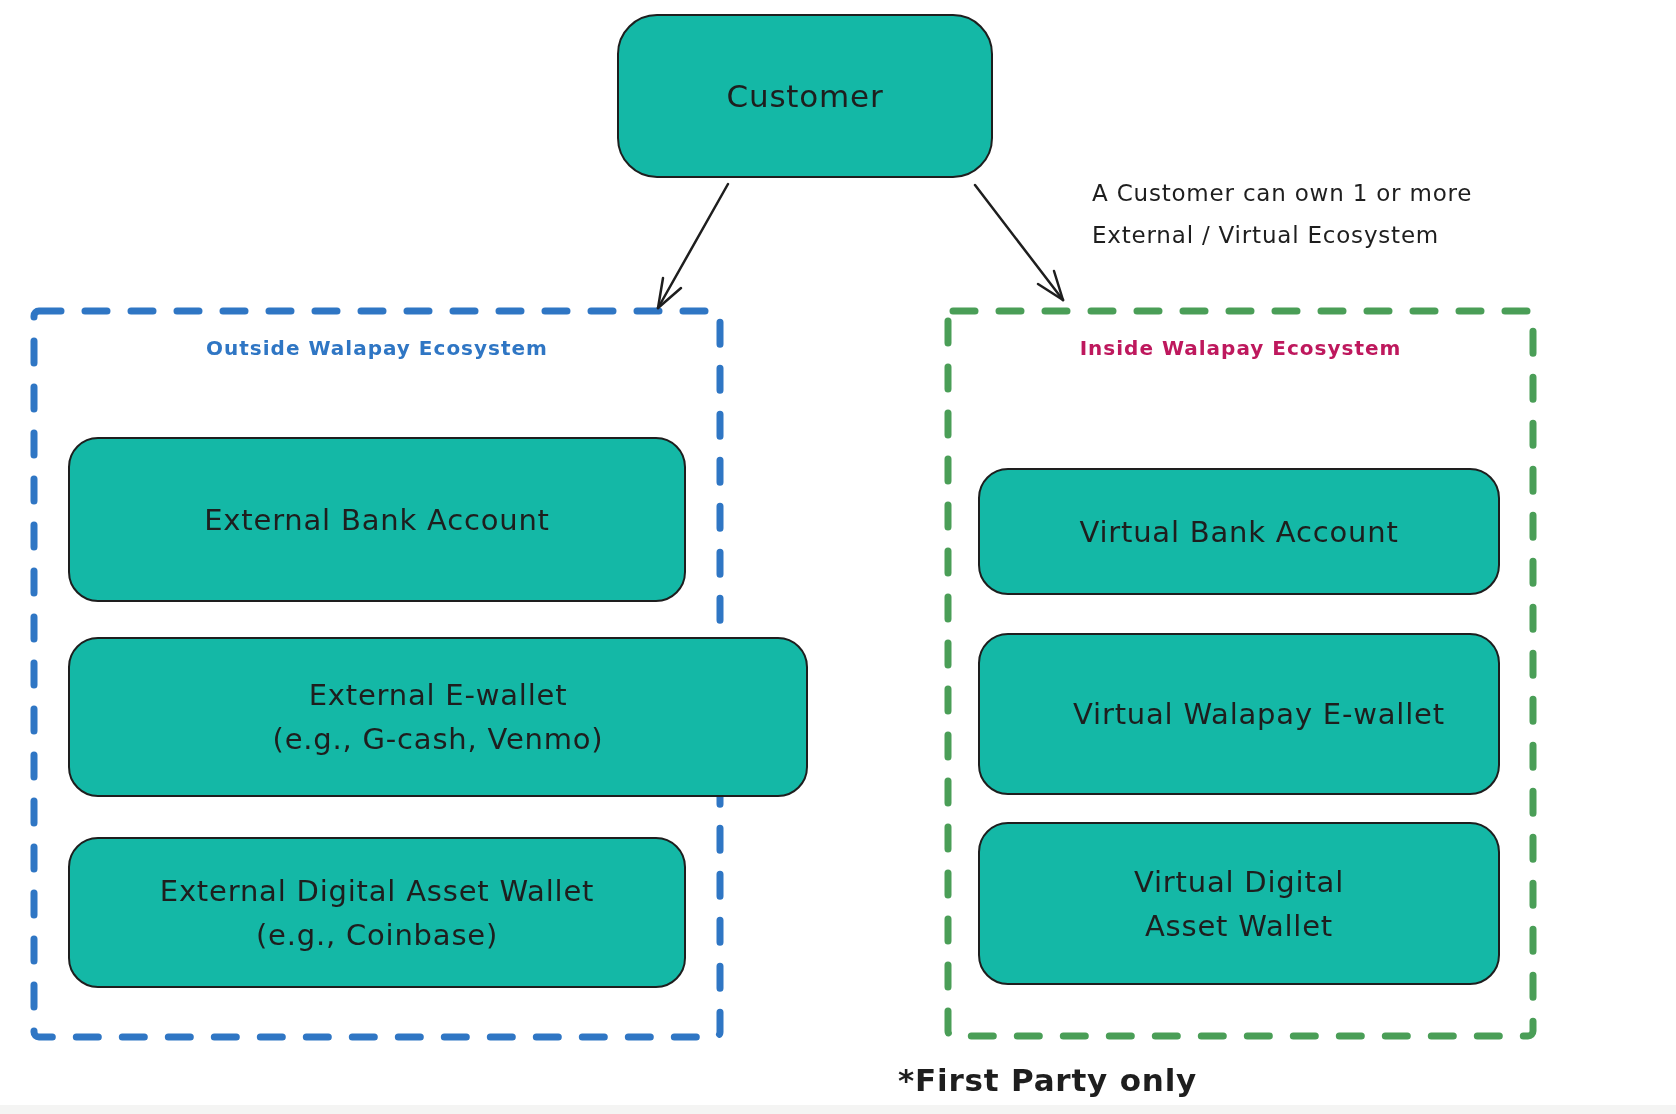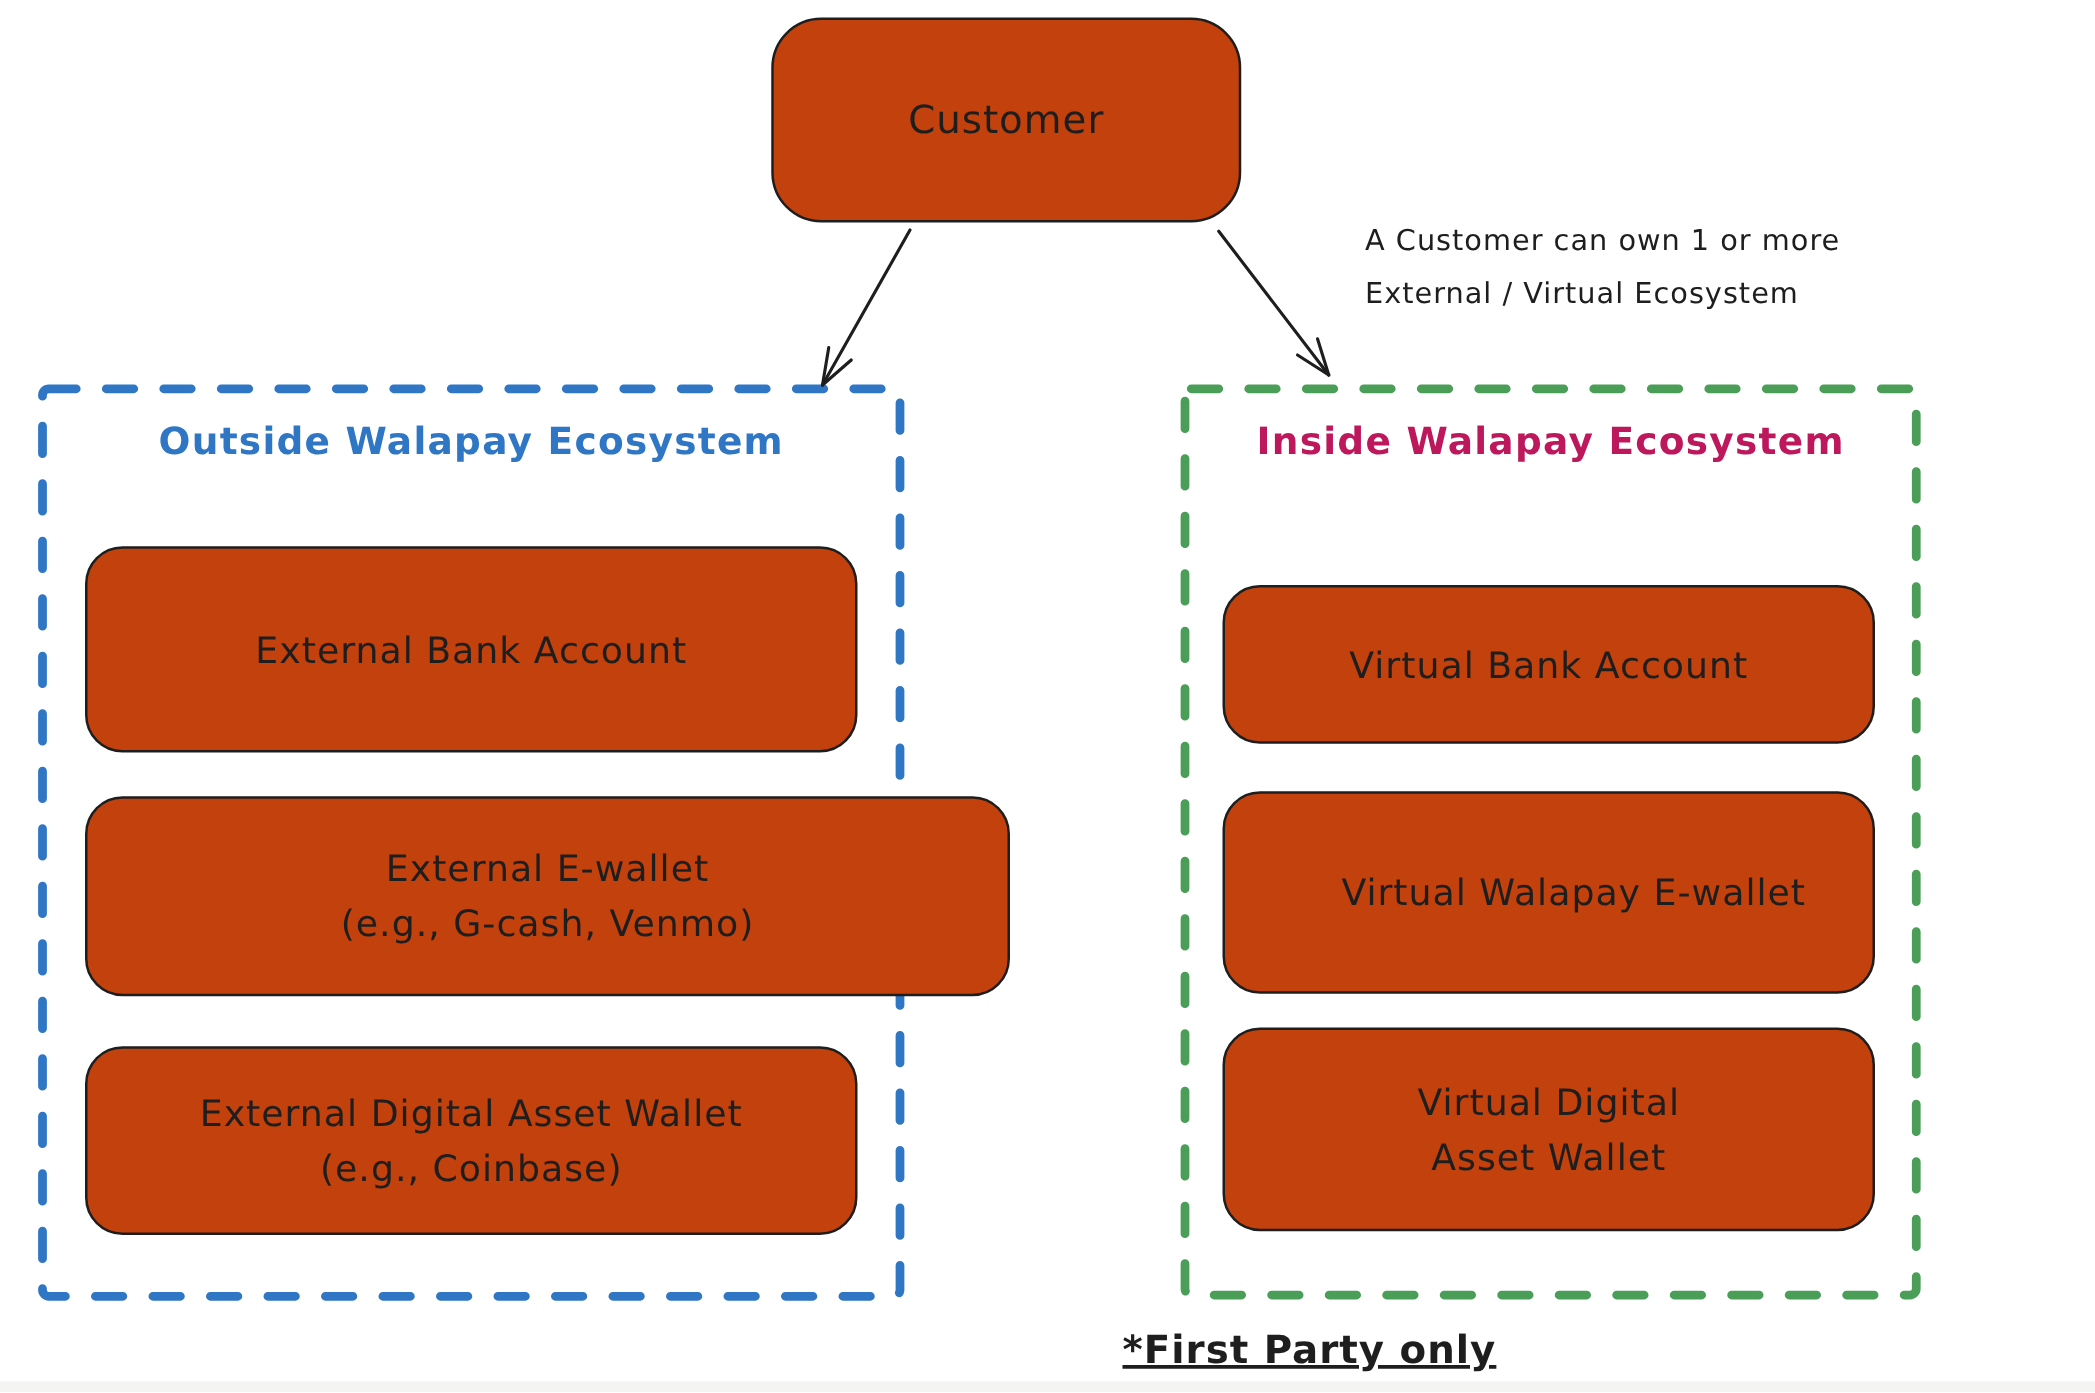--- a/index.html
+++ b/index.html
@@ -8,51 +8,51 @@
     width:1676px;height:1114px;
     background:#ffffff;
     font-family:"DejaVu Sans","Liberation Sans",sans-serif;
     color:#1e1e1e;
     overflow:hidden;
   }
   .abs{position:absolute;box-sizing:border-box;}
   .node{
     border:2.5px solid #1e1e1e;
     border-radius:34px;
-    background:#c2410c;
+    background:#14b8a6;
     display:flex;flex-direction:column;
     align-items:center;justify-content:center;
     text-align:center;
     font-size:29px;
     letter-spacing:0.8px;
     line-height:44px;
   }
   #customer-box{left:617px;top:14px;width:376px;height:164px;border-radius:40px;font-size:31px;}
   .zone-title{
     text-align:center;
-    font-size:30px;
+    font-size:20px;
     letter-spacing:1px;
     font-weight:bold;
   }
   #outside-title{left:34px;top:336px;width:686px;}
   #inside-title{left:948px;top:336px;width:585px;}
   .inner-box{border-width:2px;border-radius:30px;}
   #outside-box-1{left:68px;top:437px;width:618px;height:165px;}
   #outside-box-2{left:68px;top:637px;width:740px;height:160px;}
   #outside-box-3{left:68px;top:837px;width:618px;height:151px;}
   #inside-box-1{left:978px;top:440px;width:522px;height:127px;margin-top:28px;}
   #inside-box-2{left:978px;top:633px;width:522px;height:162px;padding-left:40px;}
   #inside-box-3{left:978px;top:822px;width:522px;height:163px;}
   #annotation{
     left:1092px;top:172px;width:570px;
     font-size:23px;line-height:42px;letter-spacing:0.8px;
   }
   #footnote{
     left:898px;top:1062px;width:500px;
-    font-size:31px;font-weight:bold;letter-spacing:0.8px;text-decoration:underline;
+    font-size:31px;font-weight:bold;letter-spacing:0.8px;
   }
   #diagram-lines{left:0;top:0;width:1676px;height:1114px;pointer-events:none;}
   #canvas-edge{left:0;top:1105px;width:1676px;height:9px;background:#f4f4f3;}
 </style>
 </head>
 <body>
 
 <div id="canvas">
 
   <svg id="diagram-lines" class="abs" width="1676" height="1114" viewBox="0 0 1676 1114" fill="none">

